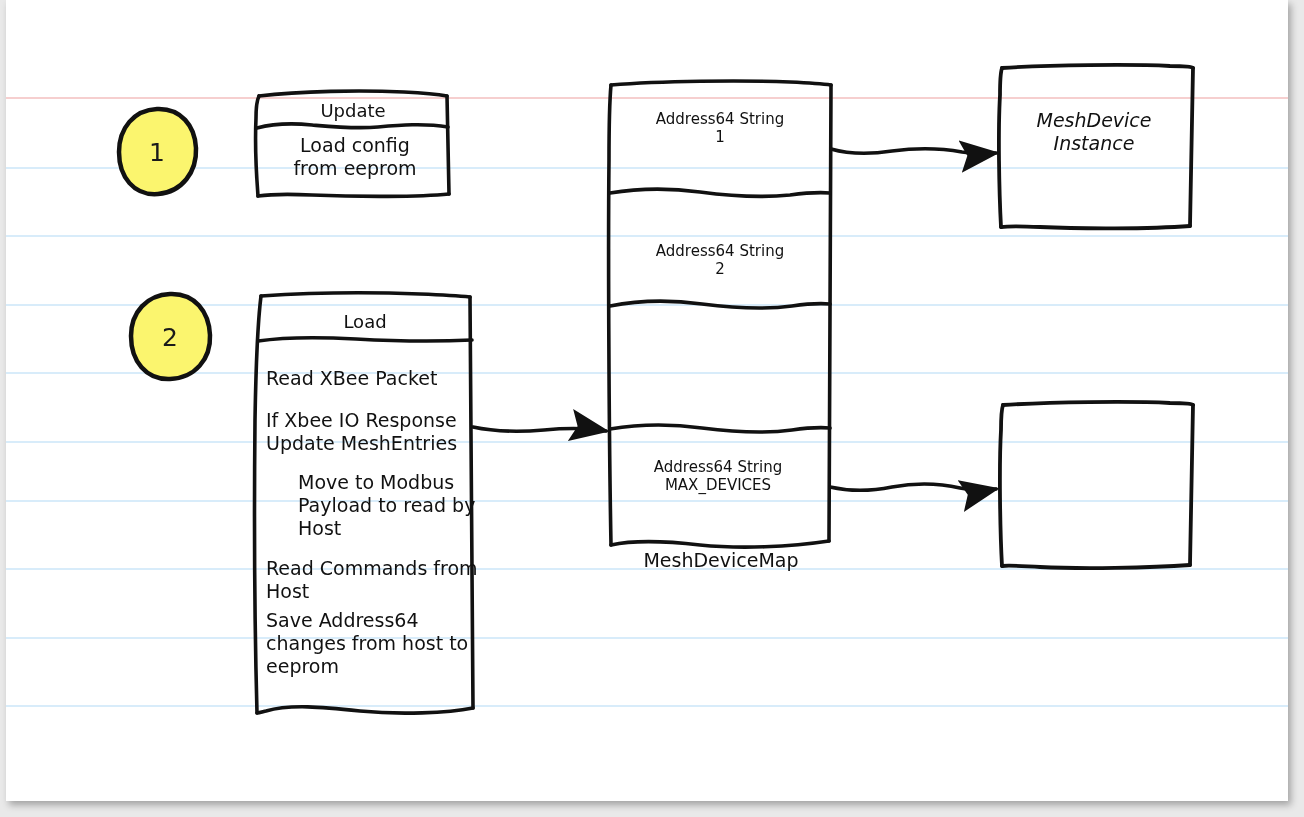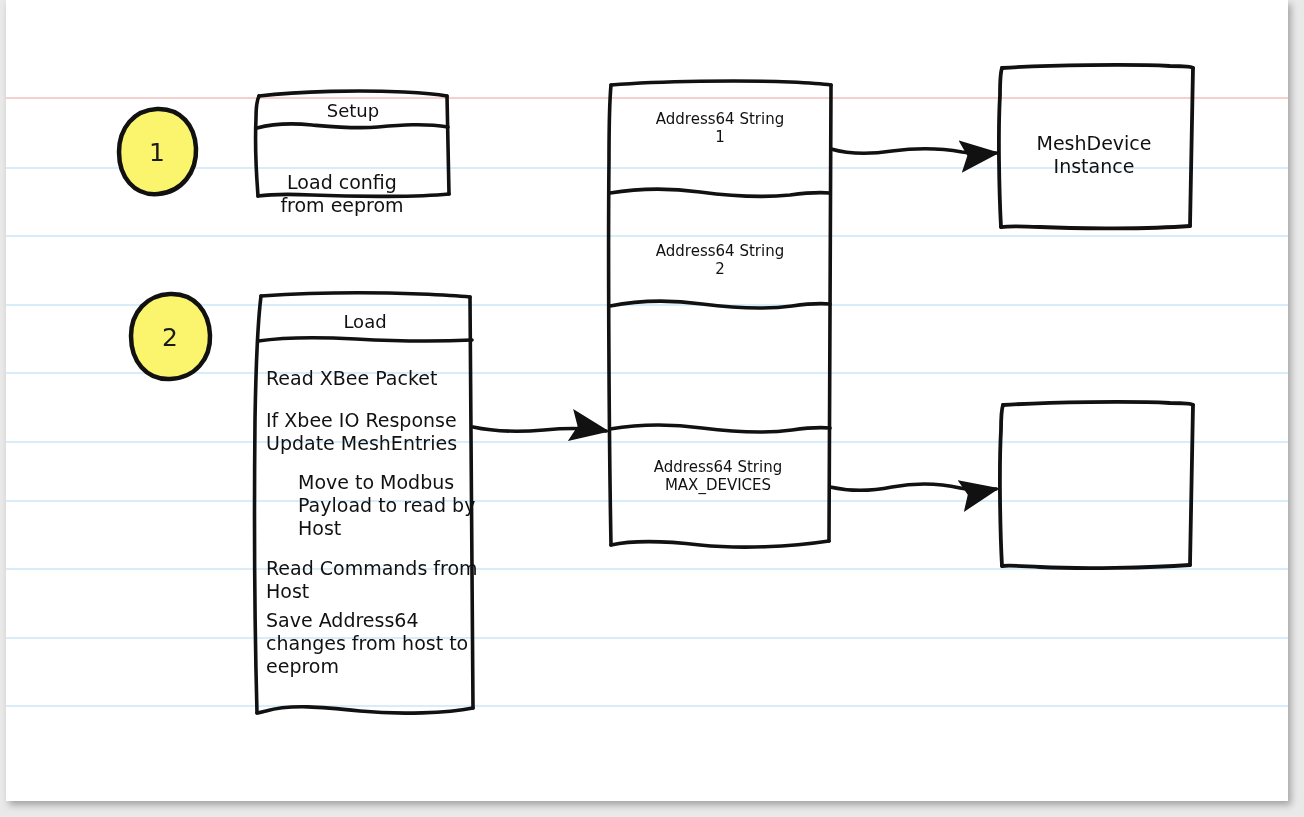--- a/index.html
+++ b/index.html
@@ -159,22 +159,22 @@
     <path fill="none" stroke="#111111" stroke-width="3.6" stroke-linecap="round" marker-end="url(#arrowhead)" d="M831,149 C852,155 872,154 892,151 C915,148 940,148 962,152 C975,154 986,154 996,153"></path>
 
     <path fill="none" stroke="#111111" stroke-width="3.6" stroke-linecap="round" marker-end="url(#arrowhead)" d="M473,427 C496,432 520,432 544,430 C566,428 588,428 606,431"></path>
 
     <path fill="none" stroke="#111111" stroke-width="3.6" stroke-linecap="round" marker-end="url(#arrowhead)" d="M830,487 C852,492 872,491 892,487 C914,483 938,483 960,488 C974,491 986,491 996,489"></path>
   </svg>
 
   <div class="badge-num" style="left:129px; top:138px; width:56px;">1</div>
   <div class="badge-num" style="left:142px; top:323px; width:56px;">2</div>
 
-  <div class="lbl box-title" style="left:258px; top:100px; width:190px;">Setup</div>
-  <div class="lbl box-body" style="left:247px; top:134px; width:190px;margin-top:37px;">Load config
+  <div class="lbl box-title" style="left:258px; top:100px; width:190px;">Update</div>
+  <div class="lbl box-body" style="left:260px; top:134px; width:190px;">Load config
 from eeprom</div>
 
   <div class="lbl box-title" style="left:260px; top:311px; width:210px;">Load</div>
 
   <div class="loop-item" style="left:266px; top:409px; width:222px;">If Xbee IO Response
     Update MeshEntries</div>
   <div class="loop-item" style="left:266px; top:367px; width:215px;">Read XBee Packet</div>
   <div class="loop-item" style="left:266px; top:471px; width:215px;margin-left:32px;">Move to Modbus
 Payload to read by
 Host</div>
@@ -185,18 +185,19 @@
  eeprom</div>
 
   <div class="lbl cell-text" style="left:610px; top:110px; width:220px;">Address64 String
 1</div>
   <div class="lbl cell-text" style="left:610px; top:242px; width:220px;">Address64 String
 2</div>
   <div class="lbl cell-text" style="left:610px; top:350px; width:220px;"></div>
   <div class="lbl cell-text" style="left:608px; top:458px; width:220px;">Address64 String
 MAX_DEVICES</div>
 
-
-  <div class="lbl box-body" style="left:1000px; top:132px; width:188px;">MeshDevice
+  <div class="lbl map-caption" style="left:608px; top:549px; width:226px;">MeshDeviceMap</div>
+
+  <div class="lbl box-body" style="left:1000px; top:109px; width:188px;font-style:italic;">MeshDevice
 Instance</div>
   <div class="lbl box-body" style="left:1000px; top:470px; width:192px;"></div>
 
 </div>
 
 </body></html>

